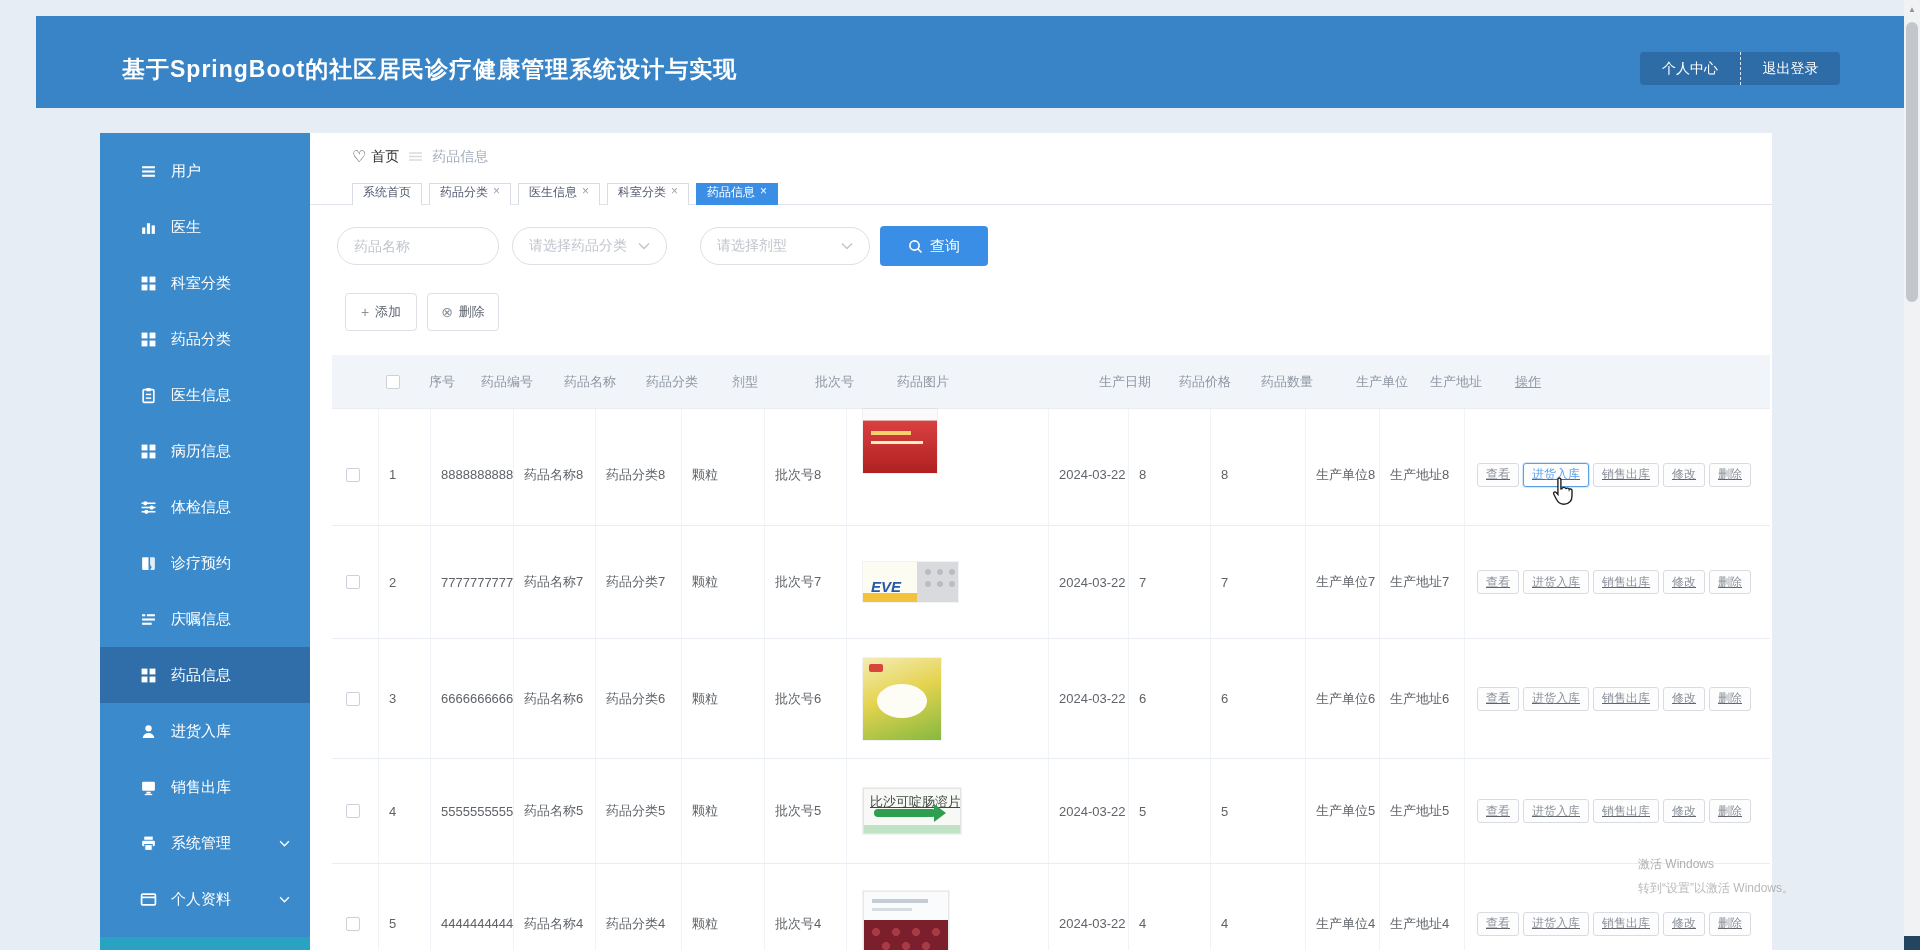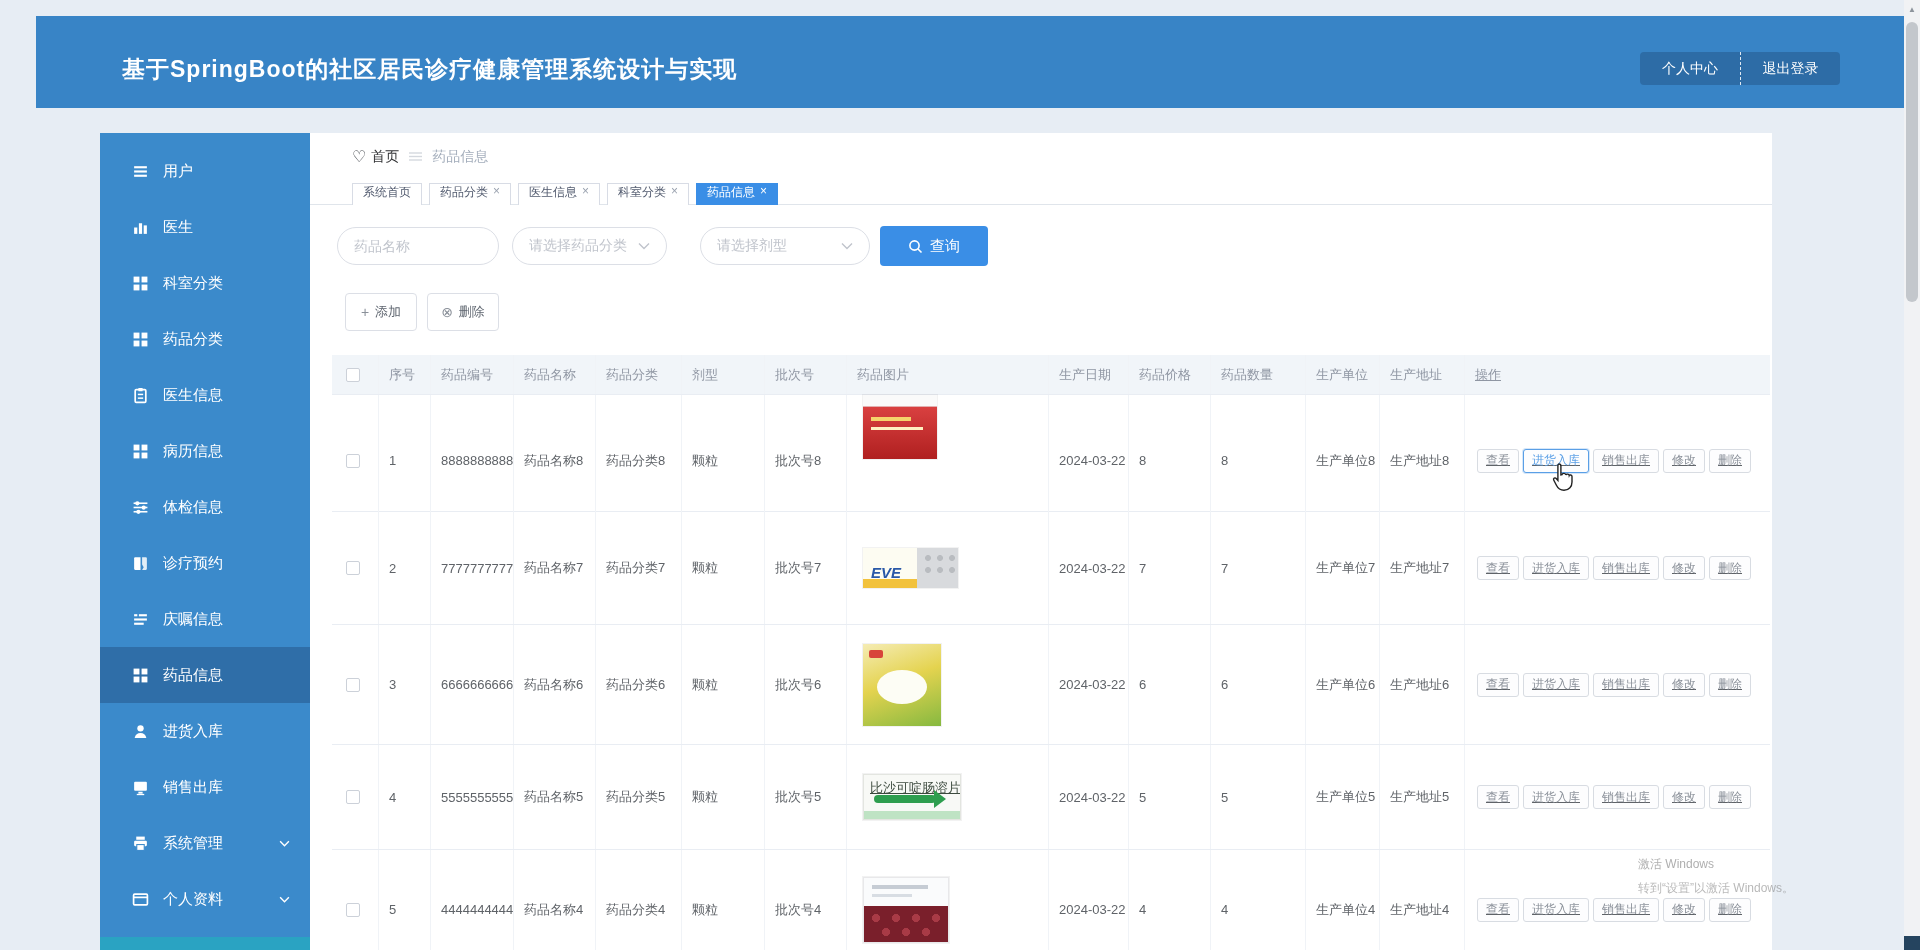--- a/index.html
+++ b/index.html
@@ -9,21 +9,21 @@
   
   .topbar{position:absolute;left:0;top:16px;width:1920px;height:92px;background:#3884c6;margin-left:36px;}
   .app-title{position:absolute;left:86px;top:38px;color:#fff;font-size:23px;font-weight:bold;letter-spacing:1px;}
   .user-actions{position:absolute;left:1604px;top:36px;height:33px;display:flex;border-radius:4px;overflow:hidden;}
   .hbtn{width:100px;height:33px;display:flex;align-items:center;justify-content:center;
         background:#2d6ca6;color:#fff;font-size:14px;border:none;cursor:pointer;}
   .hbtn.sep{border-left:1px dashed rgba(255,255,255,.85);}
 
   
   .sidebar{position:absolute;left:100px;top:133px;width:210px;height:817px;background:#3b8acb;padding-top:10px;}
-  .side-item{height:56px;display:flex;align-items:center;padding-left:32px;color:#fff;font-size:15px;cursor:pointer;}
+  .side-item{height:56px;display:flex;align-items:center;padding-left:40px;color:#fff;font-size:15px;cursor:pointer;}
   .side-item .sicon{width:17px;height:17px;margin-right:14px;flex:none;}
   .side-item.active{background:#2f6ea8;}
   .side-item .chev{margin-left:auto;margin-right:20px;width:11px;height:7px;}
   .side-teal{position:absolute;left:0;bottom:0;width:210px;height:13px;background:#2aa3c2;}
 
   
   .panel{position:absolute;left:310px;top:133px;width:1462px;height:817px;background:#fff;overflow:hidden;}
 
   
   .crumbs{position:absolute;left:42px;top:14px;display:flex;align-items:center;font-size:14px;}
@@ -55,21 +55,21 @@
   
   .toolbar{position:absolute;left:0;top:160px;height:38px;}
   .tbtn{position:absolute;height:38px;border:1px solid #dcdfe6;border-radius:4px;background:#fff;
         color:#5f6670;font-size:13px;display:flex;align-items:center;justify-content:center;cursor:pointer;}
   .tbtn .tglyph{margin-right:6px;color:#8a9099;font-size:14px;}
 
   
   .dtable{position:absolute;left:22px;top:222px;width:1438px;font-size:13px;color:#5f6368;}
   .trow{display:grid;grid-template-columns:47px 52px 83px 82px 86px 83px 82px 202px 80px 82px 95px 74px 85px 1fr;
         border-bottom:1px solid #e9edf3;background:#fff;position:relative;}
-  .thead{background:#f1f5f9;height:40px;color:#8f96a3;font-weight:500;}
+  .thead{background:#f1f5f9;height:54px;color:#8f96a3;font-weight:500;padding-left:40px;}
   .td{display:flex;align-items:center;padding-left:10px;border-right:1px solid #f0f3f7;min-width:0;}
   .td:last-child{border-right:none;text-decoration:underline;}
   .c-check{justify-content:flex-start;padding-left:14px;}
   .cbx{width:14px;height:14px;border:1px solid #ccd1d9;border-radius:2px;background:#fff;display:inline-block;cursor:pointer;}
   .r1{height:117px;} .r2{height:113px;} .r3{height:120px;} .r4{height:105px;} .r5{height:120px;}
   .c-img{padding-left:16px;flex-direction:column;align-items:flex-start;justify-content:center;gap:45px;}
   .c-act{padding-left:12px;gap:4px;}
   .abtn{height:24px;padding:0 8px;font-size:12px;border:1px solid #d8dce2;border-radius:3px;background:#fdfdfe;
         color:#8a9099;display:inline-flex;align-items:center;cursor:pointer;white-space:nowrap;position:relative;}
   .abtn.hovered{border-color:#5a9fe6;color:#5a9fe6;box-shadow:0 0 0 1px rgba(90,159,230,.25);}

